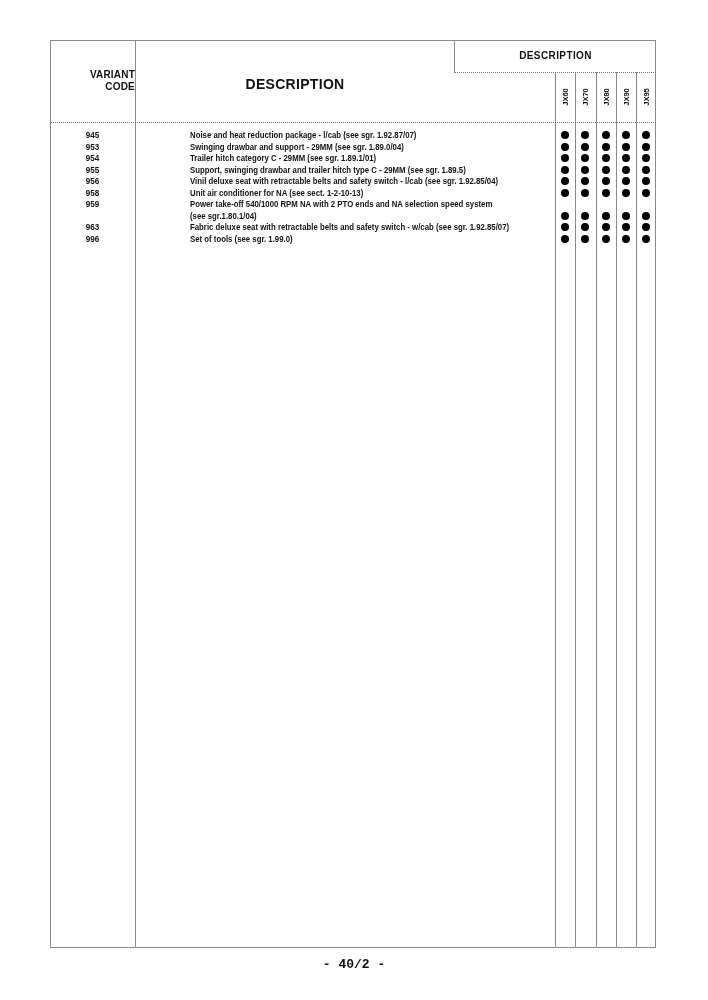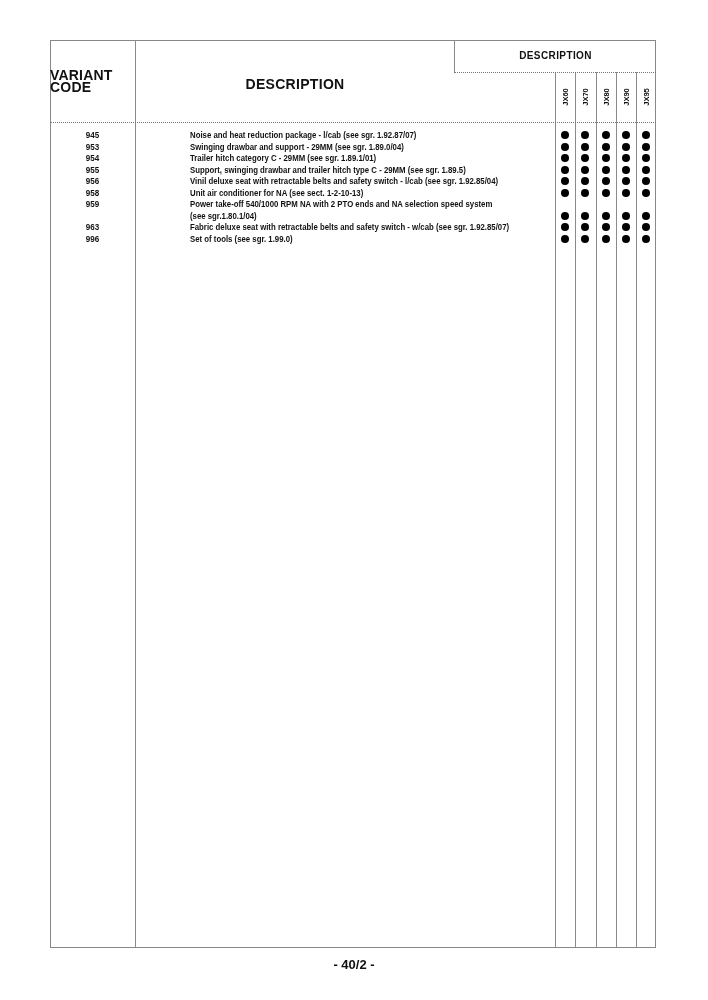--- a/index.html
+++ b/index.html
@@ -2,37 +2,37 @@
 <html><head>
 <meta charset="utf-8">
 <style>
   html, body { margin:0; padding:0; background:#ffffff; }
   body { width:708px; height:1000px; position:relative; overflow:hidden;
          font-family:"Liberation Sans", sans-serif; color:#111; }
   .frame { position:absolute; left:50px; top:40px; width:606px; height:908px;
            border:1px solid #888; box-sizing:border-box; }
   .vline { position:absolute; width:0; border-left:1px solid #8a8a8a; }
   .hline { position:absolute; height:0; border-top:1px dotted #777; }
-  .hdr-code { position:absolute; left:50px; top:69px; width:85px; text-align:left;
-              font-weight:bold; font-size:14px; line-height:12px; letter-spacing:0.2px; }
+  .hdr-code { position:absolute; left:50px; top:69px; width:85px; text-align:right;
+              font-weight:bold; font-size:10px; line-height:12px; letter-spacing:0.2px; }
   .hdr-desc { position:absolute; left:135px; top:76px; width:320px; text-align:center;
               font-weight:bold; font-size:14px; letter-spacing:0.3px; }
   .hdr-app { position:absolute; left:455px; top:50px; width:201px; text-align:center;
              font-weight:bold; font-size:10px; letter-spacing:0.4px; }
   .model { position:absolute; top:72px; width:20px; height:50px; }
   .model span { position:absolute; left:50%; top:50%; transform:translate(-50%,-50%) rotate(-90deg);
                 font-size:7.5px; font-weight:bold; white-space:nowrap; font-family:"Liberation Sans Narrow","Liberation Sans", sans-serif; }
   .row { position:absolute; left:50px; width:606px; font-size:9.5px; line-height:11px; }
   .row .code { position:absolute; left:0; width:85px; text-align:center; font-weight:bold;
                transform:scaleX(0.85); }
   .row .desc { position:absolute; left:140px; width:420px; font-weight:bold; transform-origin:left top;
                transform:scaleX(0.82); white-space:nowrap; }
   .dot { position:absolute; width:8px; height:8px; border-radius:50%; background:#000; }
   .pagenum { position:absolute; left:0; width:708px; top:957px; text-align:center;
-             font-weight:bold; font-size:13px; }
+             font-weight:bold; font-size:13px;font-family:Liberation Mono, monospace; }
 </style>
 </head>
 <body>
 
 <div class="frame"></div>
 
 <div class="vline" style="left:135px; top:40px; height:908px;"></div>
 <div class="vline" style="left:454px; top:40px; height:32px;"></div>
 <div class="vline" style="left:555px; top:72px; height:876px;"></div>
 <div class="vline" style="left:575px; top:72px; height:876px;"></div>

